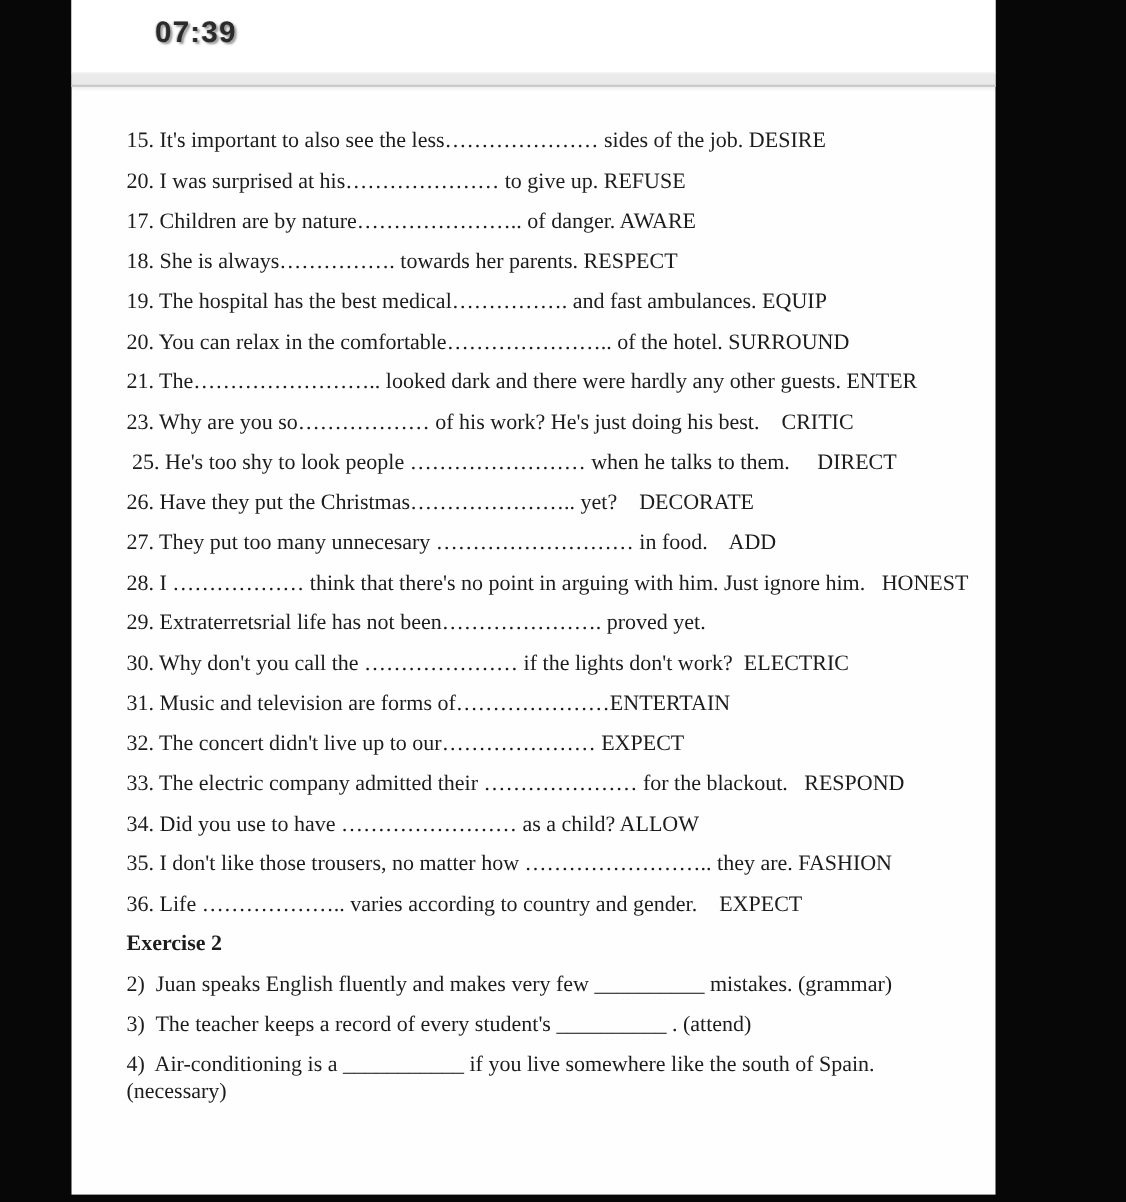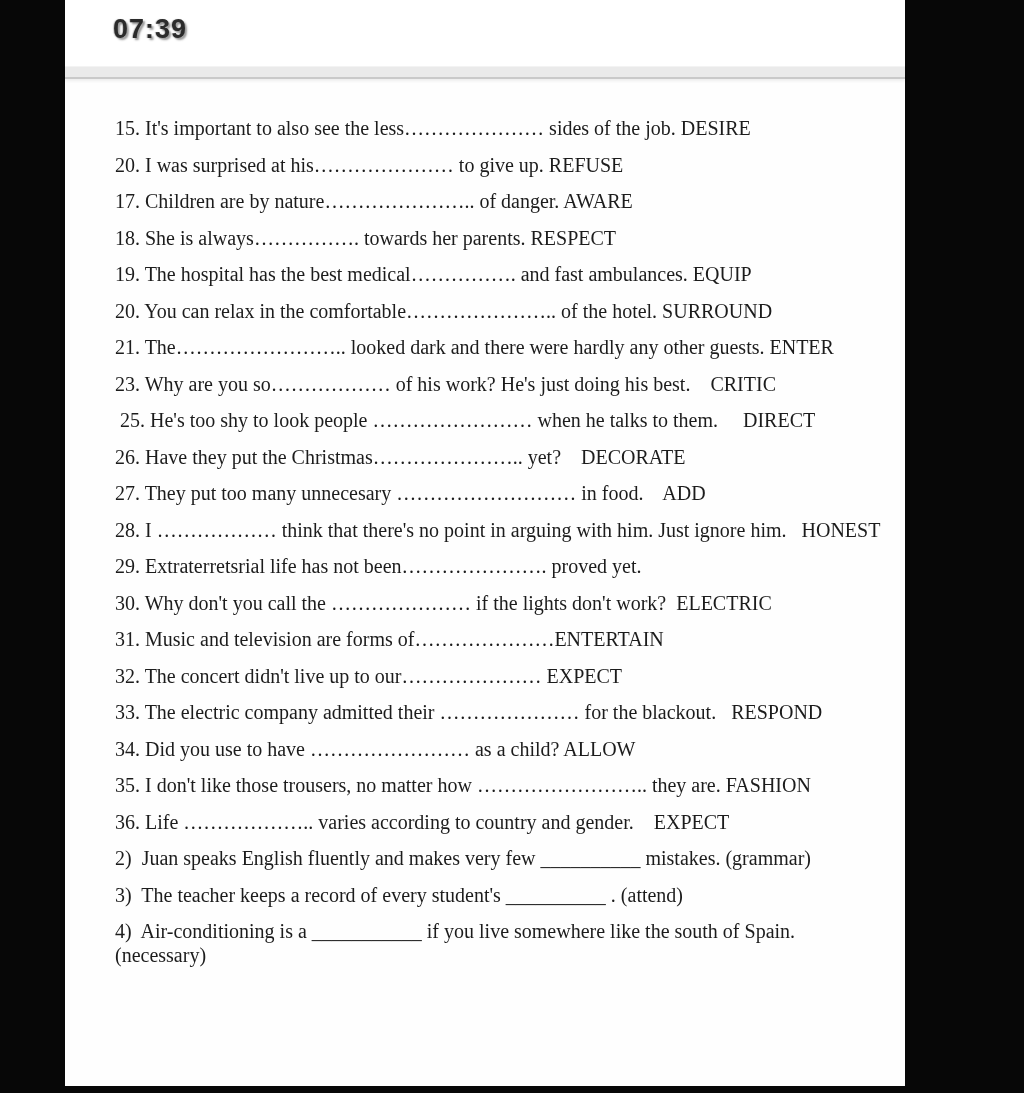--- a/index.html
+++ b/index.html
@@ -14,21 +14,21 @@
     margin:0 auto;
   }
   .panel {
     position:absolute;
     left:65px; top:0;
     width:840px; height:1086px;
     background:#fefefe;
   }
   .status-bar {
     height:66px;
-    padding:14px 0 0 48px;
+    padding:14px 0 0 76px;
     background:#ffffff;
   }
   .clock {
     font-family:"Liberation Sans", sans-serif;
     font-size:27px;
     font-weight:700;
     color:#2b2b2b;
     letter-spacing:1px;
     text-shadow:2px 2px 2px rgba(70,70,70,0.55), -1px 0 1px rgba(90,90,90,0.35);
   }
@@ -106,20 +106,21 @@
 
           <p class="line">33. The electric company admitted their ………………… for the blackout.   RESPOND</p>
 
           <p class="line">34. Did you use to have …………………… as a child? ALLOW</p>
 
           <p class="line">35. I don't like those trousers, no matter how …………………….. they are. FASHION</p>
 
           <p class="line">36. Life ……………….. varies according to country and gender.    EXPECT</p>
         </div>
 
+      <p class="heading">Exercise 2</p>
 
       <div>
 
 
           <p class="line">2)  Juan speaks English fluently and makes very few __________ mistakes. (grammar)</p>
 
           <p class="line">3)  The teacher keeps a record of every student's __________ . (attend)</p>
 
           <p class="line">4)  Air-conditioning is a ___________ if you live somewhere like the south of Spain. (necessary)</p>
         </div>

